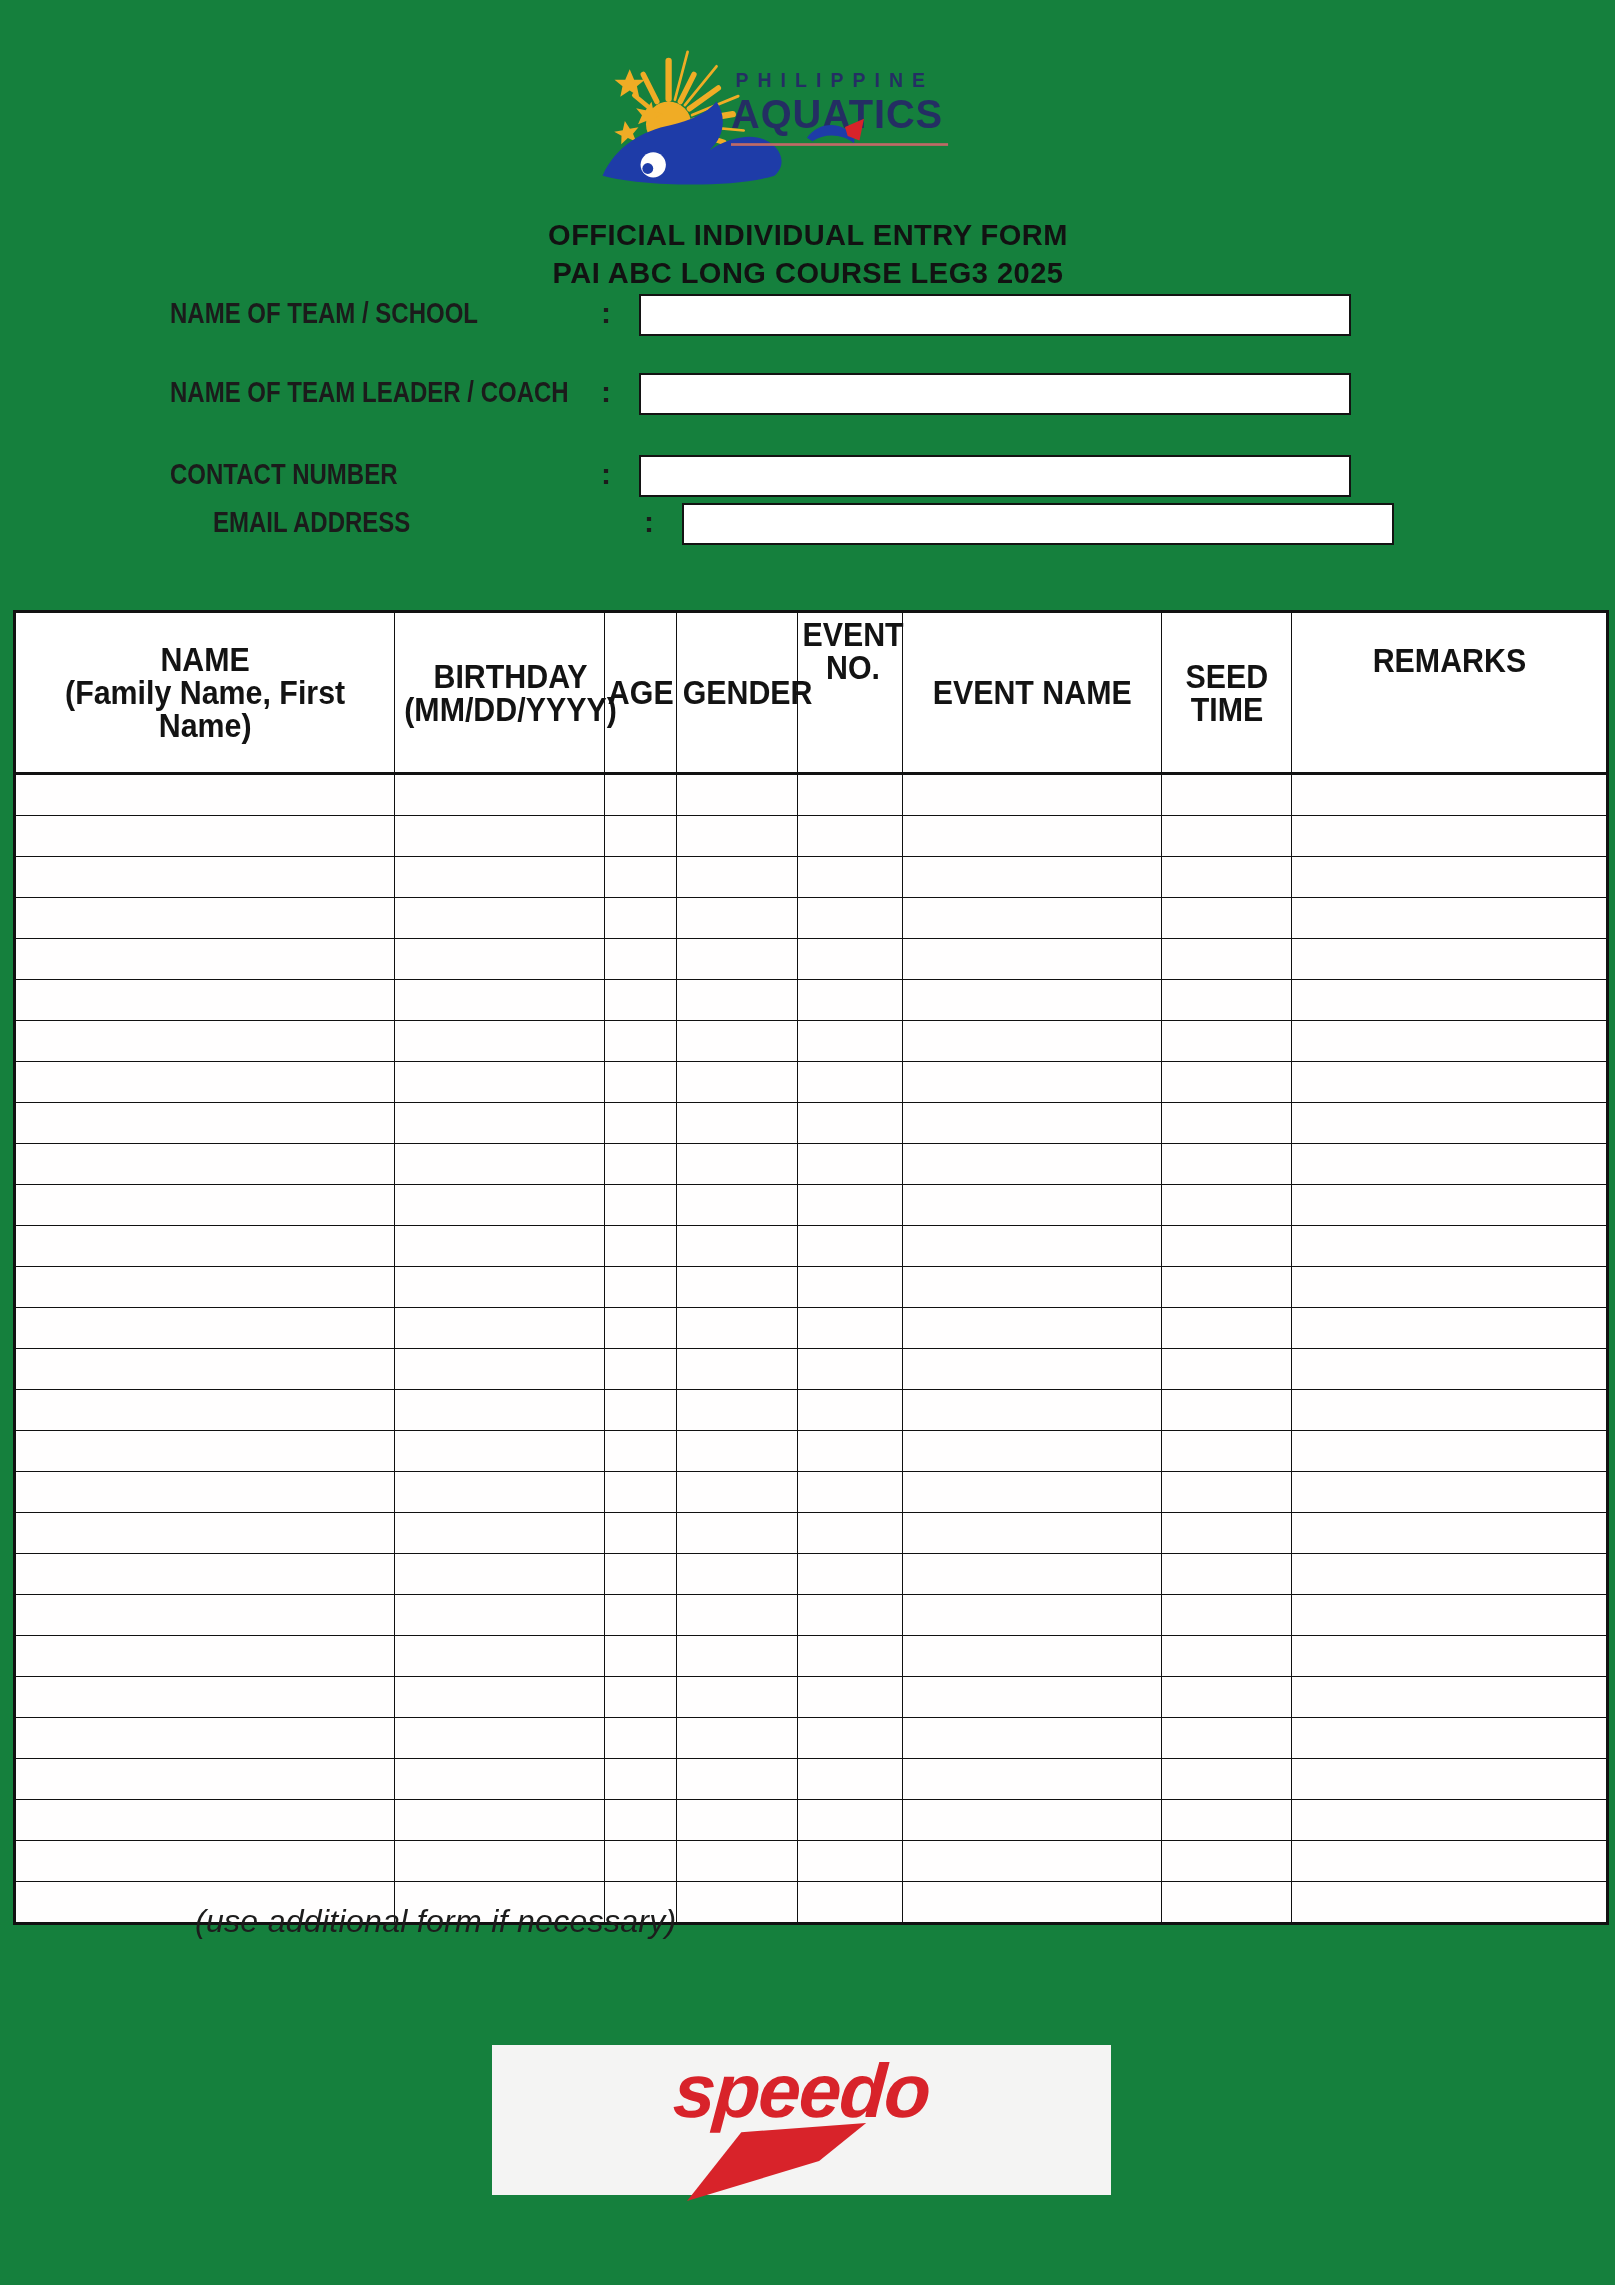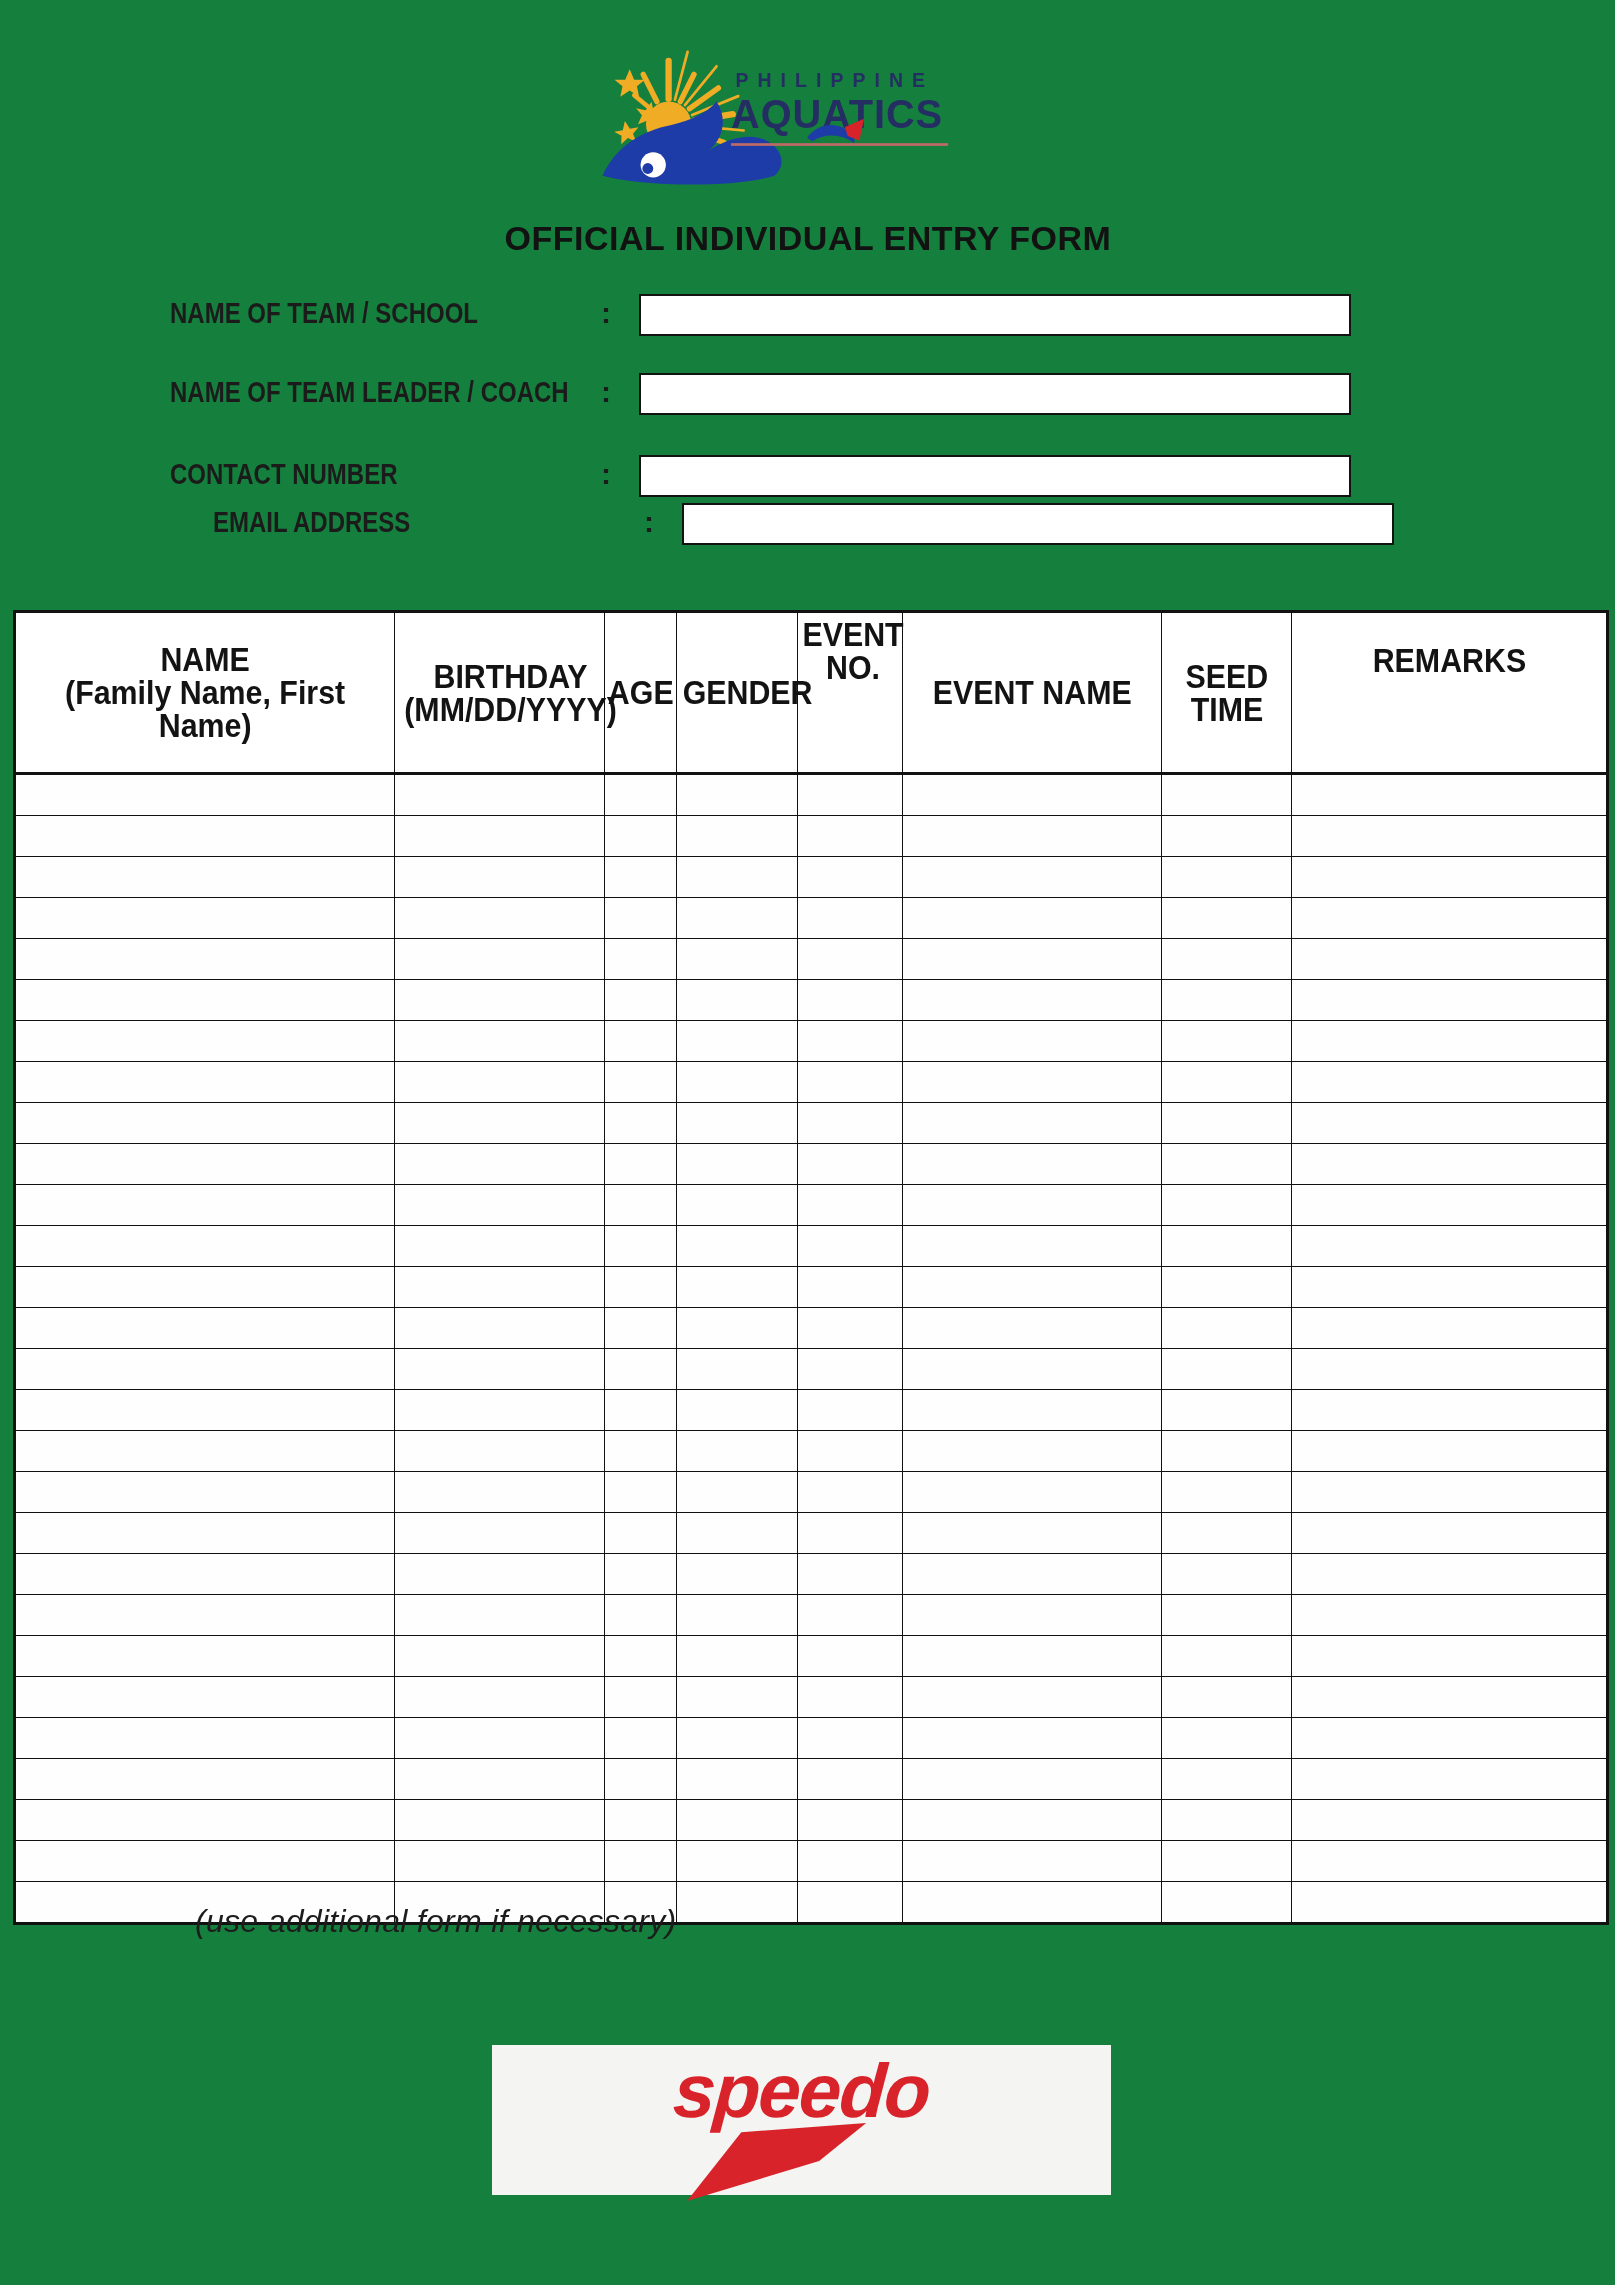--- a/index.html
+++ b/index.html
@@ -10,21 +10,21 @@
     font-family:"Liberation Sans",sans-serif;
     color:#161616;
     overflow:hidden;
   }
   
   #logo{position:absolute;left:588px;top:31px;width:362px;height:161px;}
   
   .title-line{
     position:absolute;left:0;width:100%;
     text-align:center;
-    font-weight:bold;font-size:34px;letter-spacing:0.5px;
+    font-weight:bold;font-size:29px;letter-spacing:0.5px;
     color:#121212;
   }
   #title1{top:219px;}
   #title2{top:257px;}
   
   .field-row{position:absolute;left:0;width:100%;height:49px;}
   .field-label{
     position:absolute;left:170px;top:0;height:43px;line-height:43px;
     font-size:30px;font-weight:bold;white-space:nowrap;
     transform:scaleX(.8);transform-origin:left center;color:#1b1b1b;
@@ -110,20 +110,21 @@
     <text x="163" y="62" font-size="21.5" letter-spacing="10" font-weight="bold" fill="#242e63">PHILIPPINE</text>
     <text x="158" y="107" font-size="44" letter-spacing="1" font-weight="bold" fill="#242e63">AQUATICS</text>
     <g>
       <path fill="#1e3ca8" d="M242,118 C252,104 270,100 284,108 C292,112 296,118 294,124 C282,114 262,112 248,122 Z"></path>
       <polygon fill="#d8232a" points="284,106 305,97 300,121 287,116"></polygon>
     </g>
     <rect x="158" y="124" width="240" height="3" fill="#bf6a66"></rect>
   </svg>
 
   <div class="title-line" id="title1">OFFICIAL INDIVIDUAL ENTRY FORM</div>
+  <div class="title-line" id="title2">PAI ABC LONG COURSE LEG3 2025</div>
 
   <div class="field-row" id="field-0">
     <div class="field-label">NAME OF TEAM / SCHOOL</div>
     <div class="field-colon">:</div>
     <div class="field-box"></div>
   </div>
   <div class="field-row" id="field-1">
     <div class="field-label">NAME OF TEAM LEADER / COACH</div>
     <div class="field-colon">:</div>
     <div class="field-box"></div>

